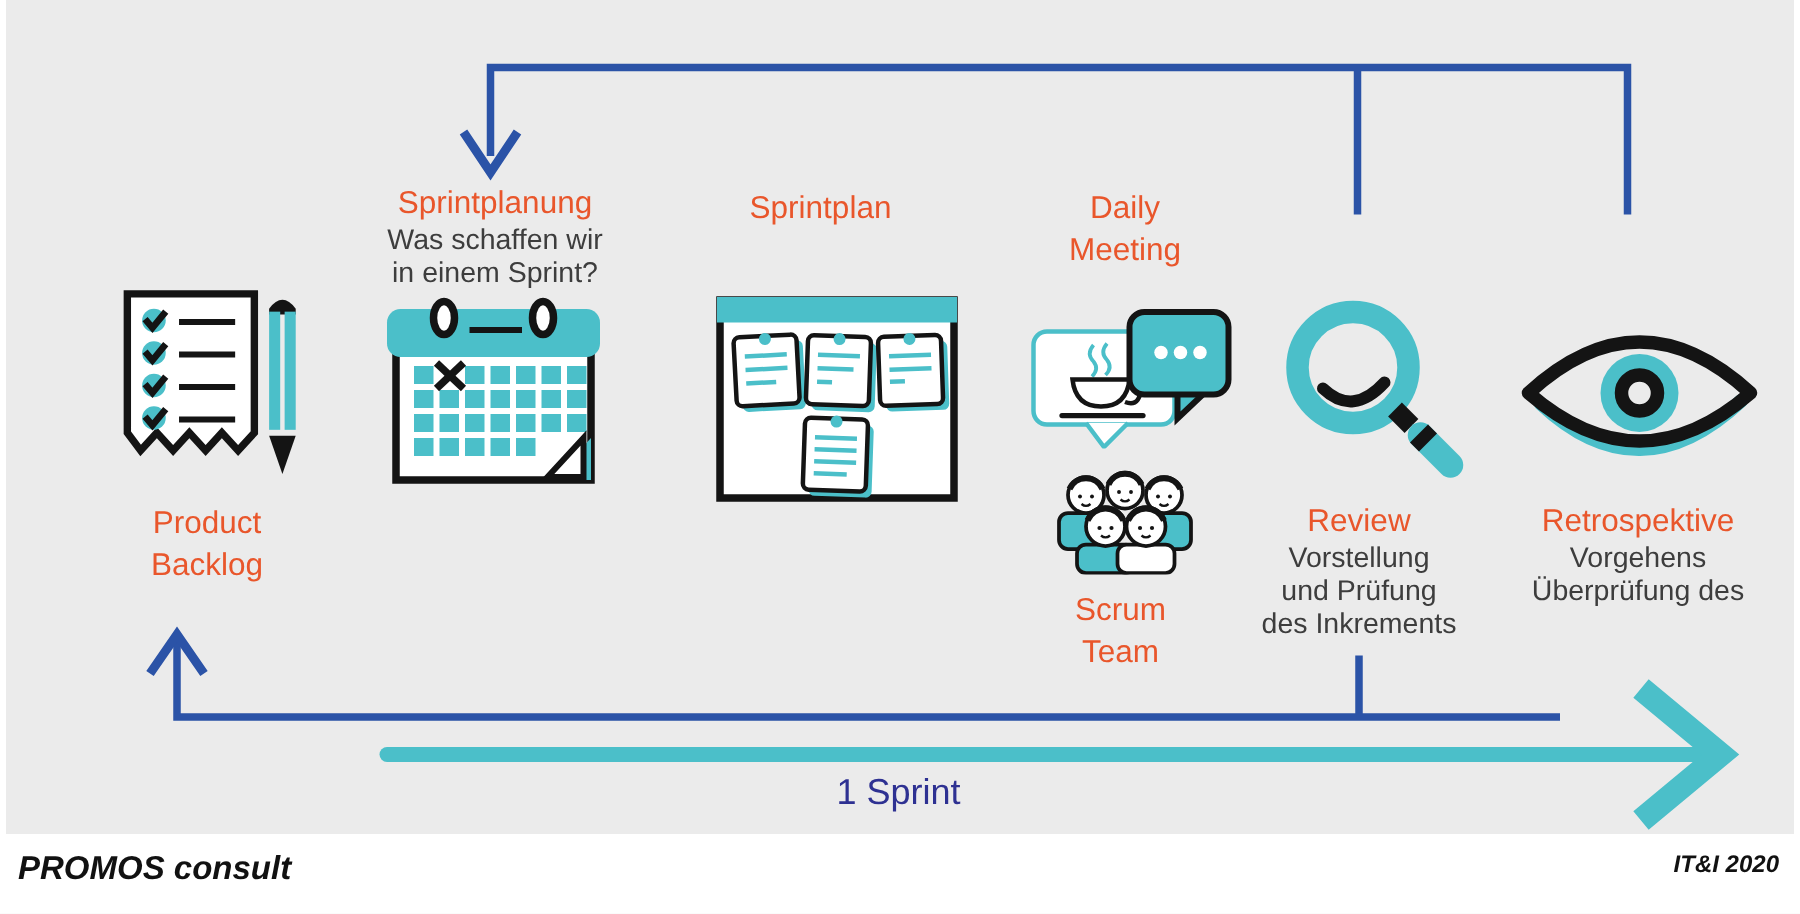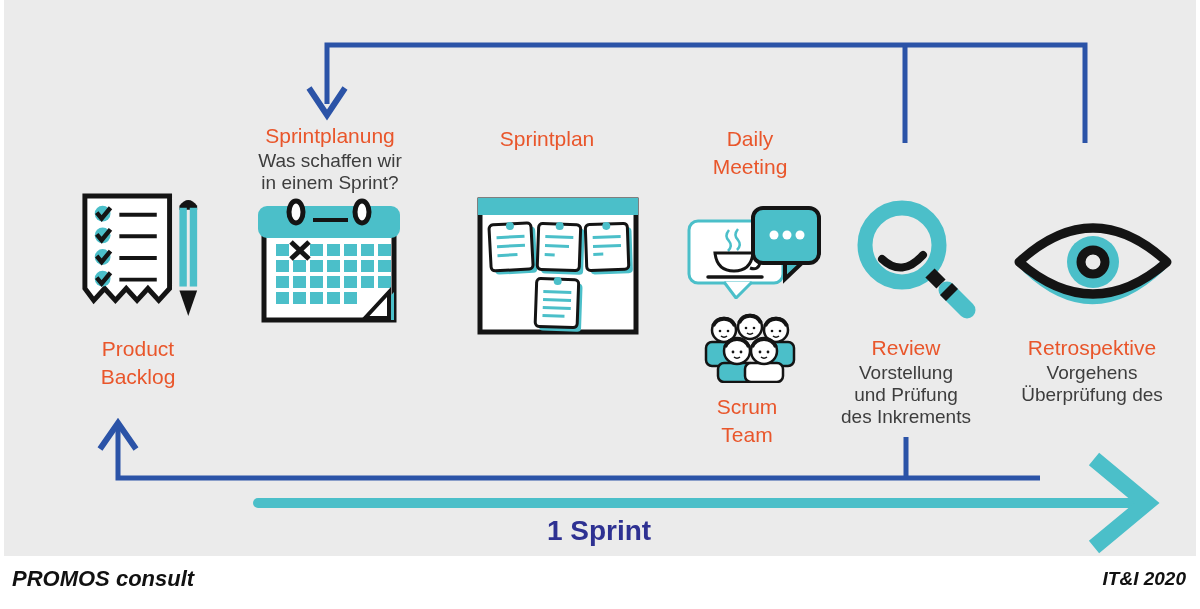--- a/index.html
+++ b/index.html
@@ -16,25 +16,25 @@
   .s-blue{stroke:var(--blue);fill:none}
   .s-teal{stroke:var(--teal);fill:none}
   .f-teal{fill:var(--teal)}
   .f-white{fill:var(--white)}
   .s-black{stroke:var(--black);fill:none}
   .label{position:absolute;transform:translateX(-50%);text-align:center;white-space:nowrap}
   .title{color:var(--orange);font-size:21px;line-height:28px}
   .sub{color:var(--text-dark);font-size:19px;line-height:22px}
   .big-label{line-height:28px}
   .sprint-label{position:absolute;transform:translateX(-50%);color:var(--navy);
-    font-size:28px;font-weight:700;white-space:nowrap}
+    font-size:24px;font-weight:400;white-space:nowrap}
   .footer-left{position:absolute;left:12px;top:566px;font-style:italic;font-weight:700;
     font-size:22px;color:#111}
   .footer-right{position:absolute;right:14px;top:568px;font-style:italic;font-weight:700;
-    font-size:19px;color:#111}
+    font-size:16px;color:#111}
 </style>
 </head>
 <body>
 
 <div class="stage">
   <div class="gray-panel"></div>
 
   <svg class="conn" width="1200" height="609" viewBox="0 0 1200 609">
     <g>
       <path class="s-blue" stroke-width="5" d="M327,104 L327,45 L1085,45 L1085,143 M905,45 L905,143"></path>

